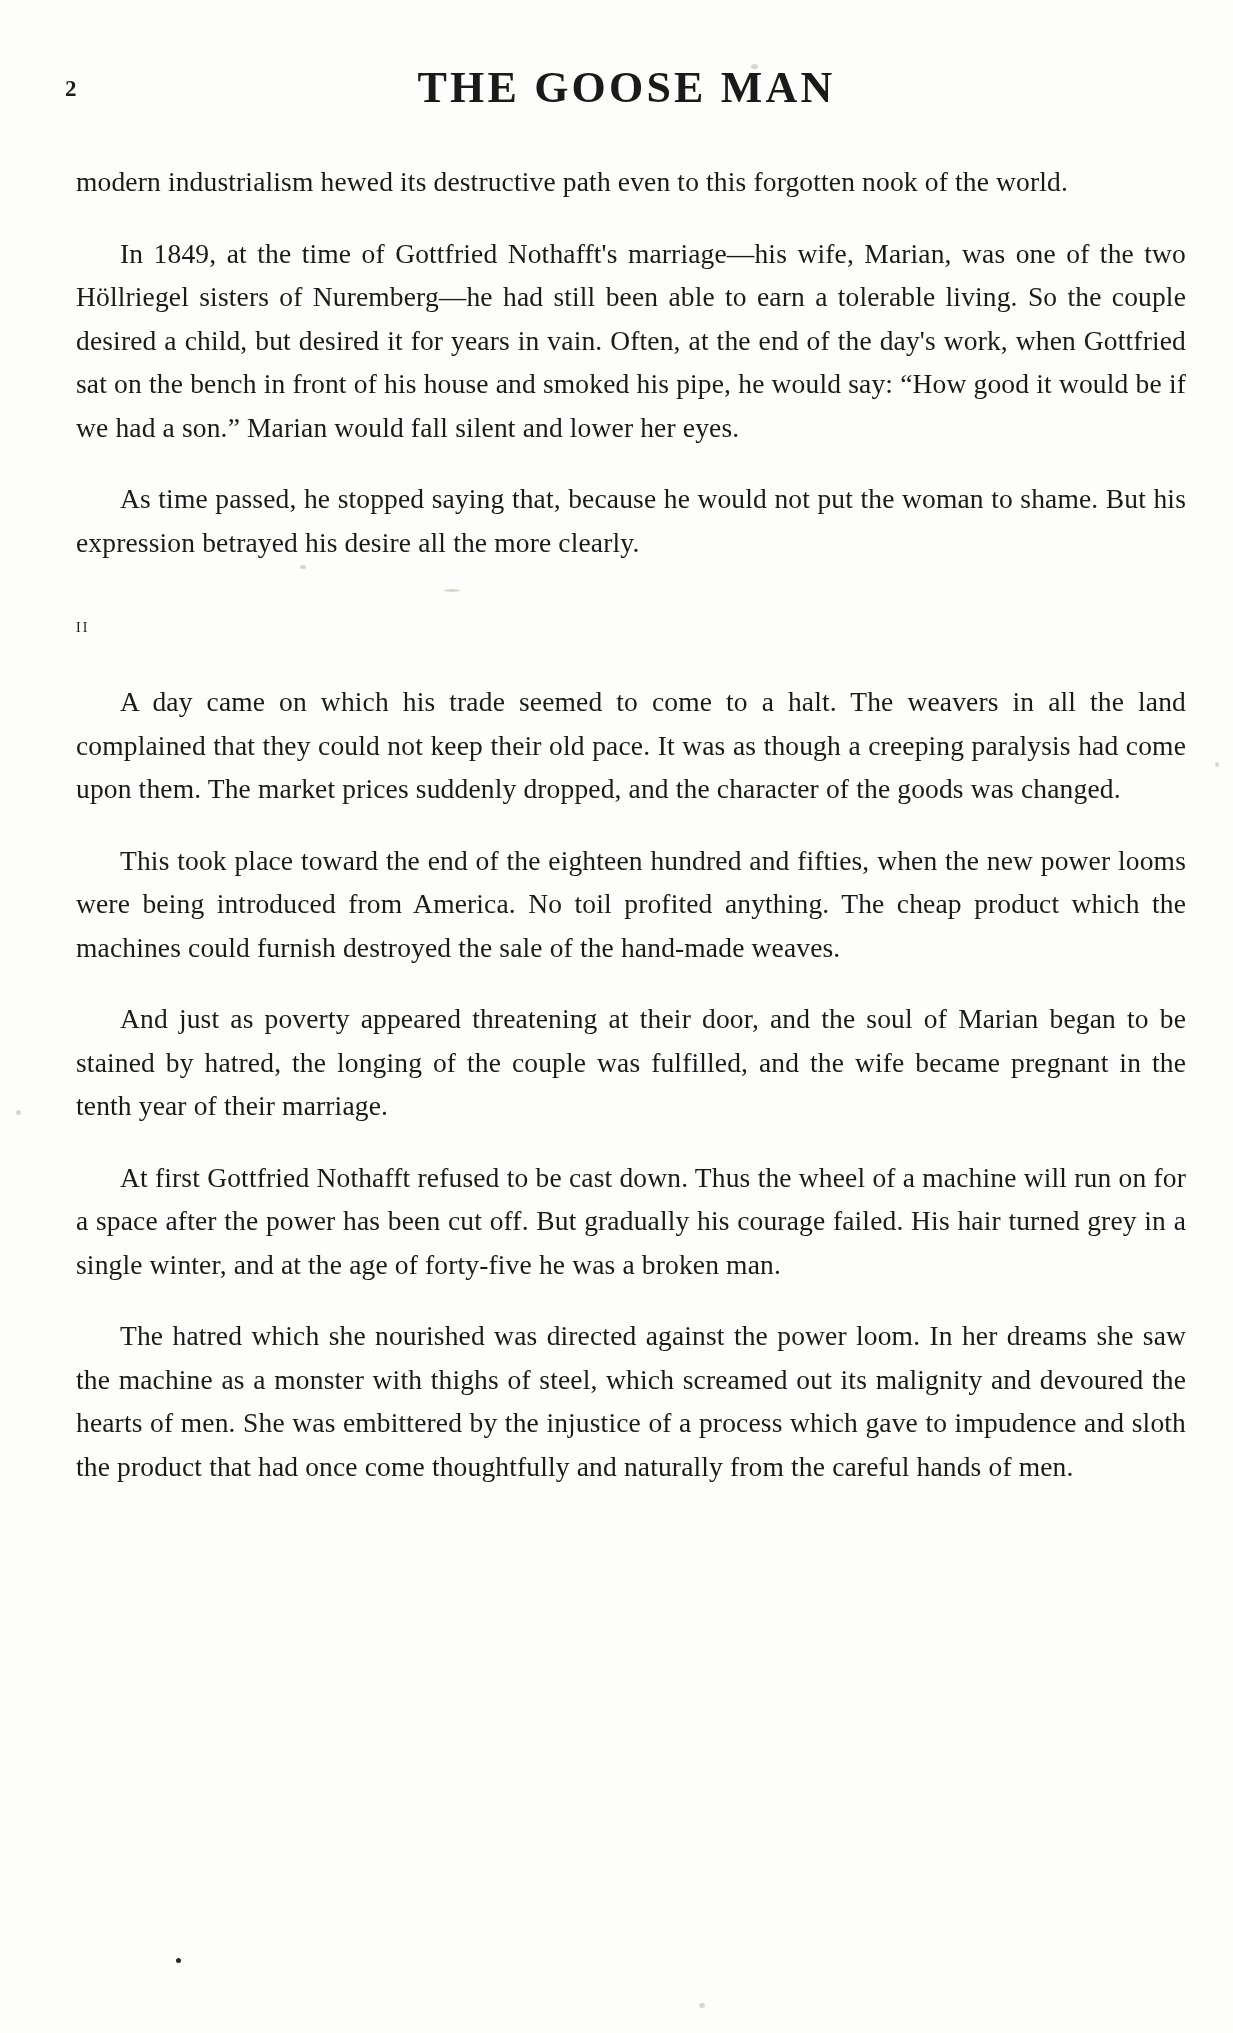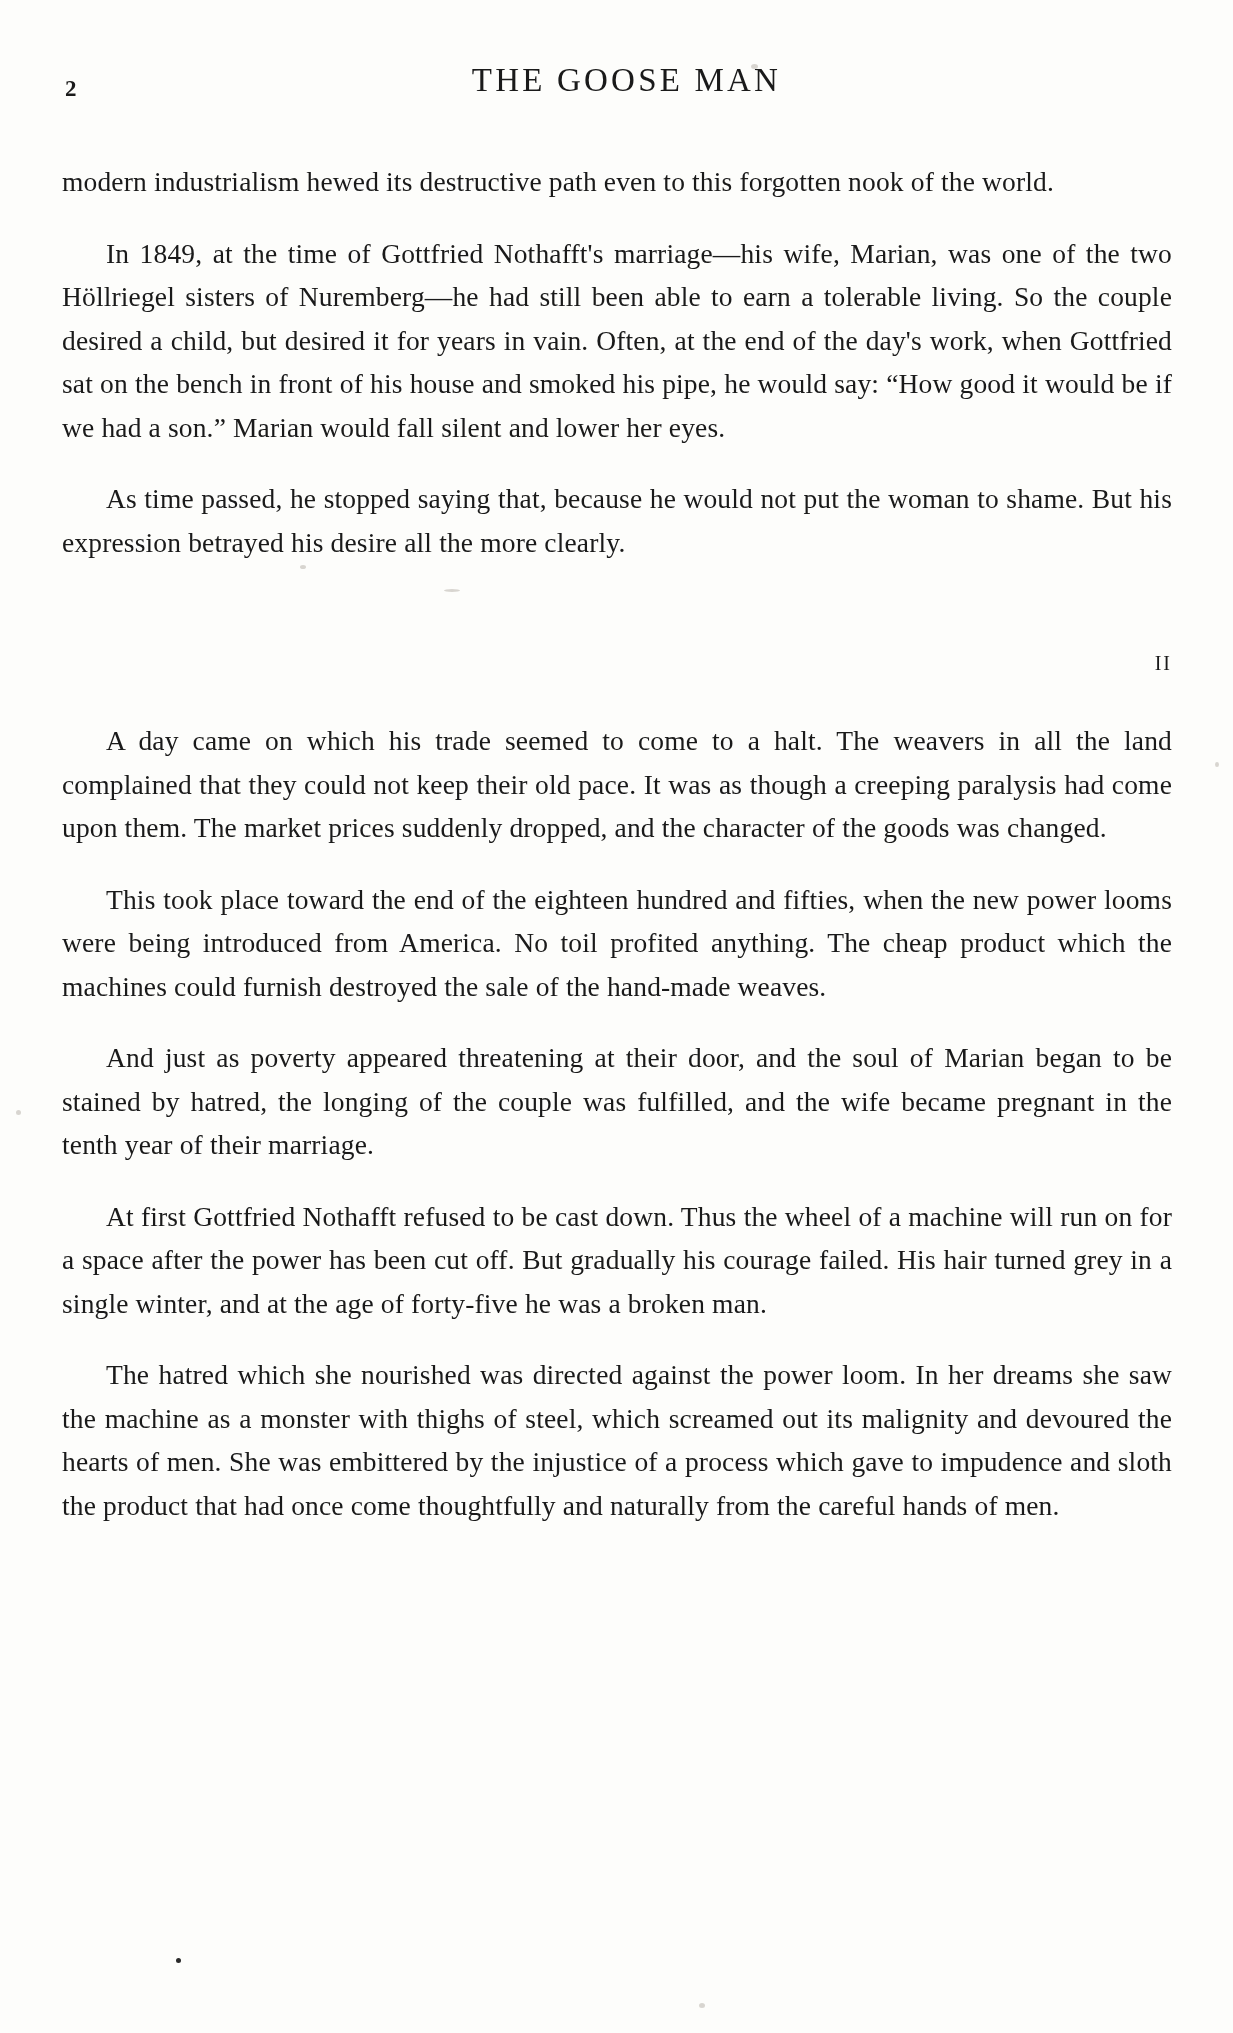--- a/index.html
+++ b/index.html
@@ -43,48 +43,48 @@
     font-size: 23px;
     font-weight: bold;
     letter-spacing: .5px;
   }
   .running-title {
     position: absolute;
     left: 0;
     right: 0;
     top: 0;
     text-align: center;
-    font-size: 33px;
+    font-size: 44px;
     letter-spacing: 3.2px;
-    font-weight: normal;
+    font-weight: bold;
     padding-left: 20px;
   }
   .body-block {
     position: absolute;
-    left: 62px;
+    left: 76px;
     top: 160px;
     width: 1110px;
   }
   p.para {
     margin: 0;
     font-size: 27.5px;
     line-height: 43.5px;
     text-align: justify;
     text-justify: inter-word;
     letter-spacing: .15px;
   }
   p.para.indent {
     text-indent: 44px;
     margin-top: 28px;
   }
   .section-mark {
-    text-align: right;
-    font-size: 20px;
+    text-align: left;
+    font-size: 14px;
     letter-spacing: 2px;
-    margin: 88px 0 44px 0;
+    margin: 56px 0 44px 0;
     font-variant: small-caps;
   }
   .lastline {
     margin-top: 0;
   }
   .footmark {
     position: absolute;
     left: 176px;
     top: 1958px;
     width: 5px;

